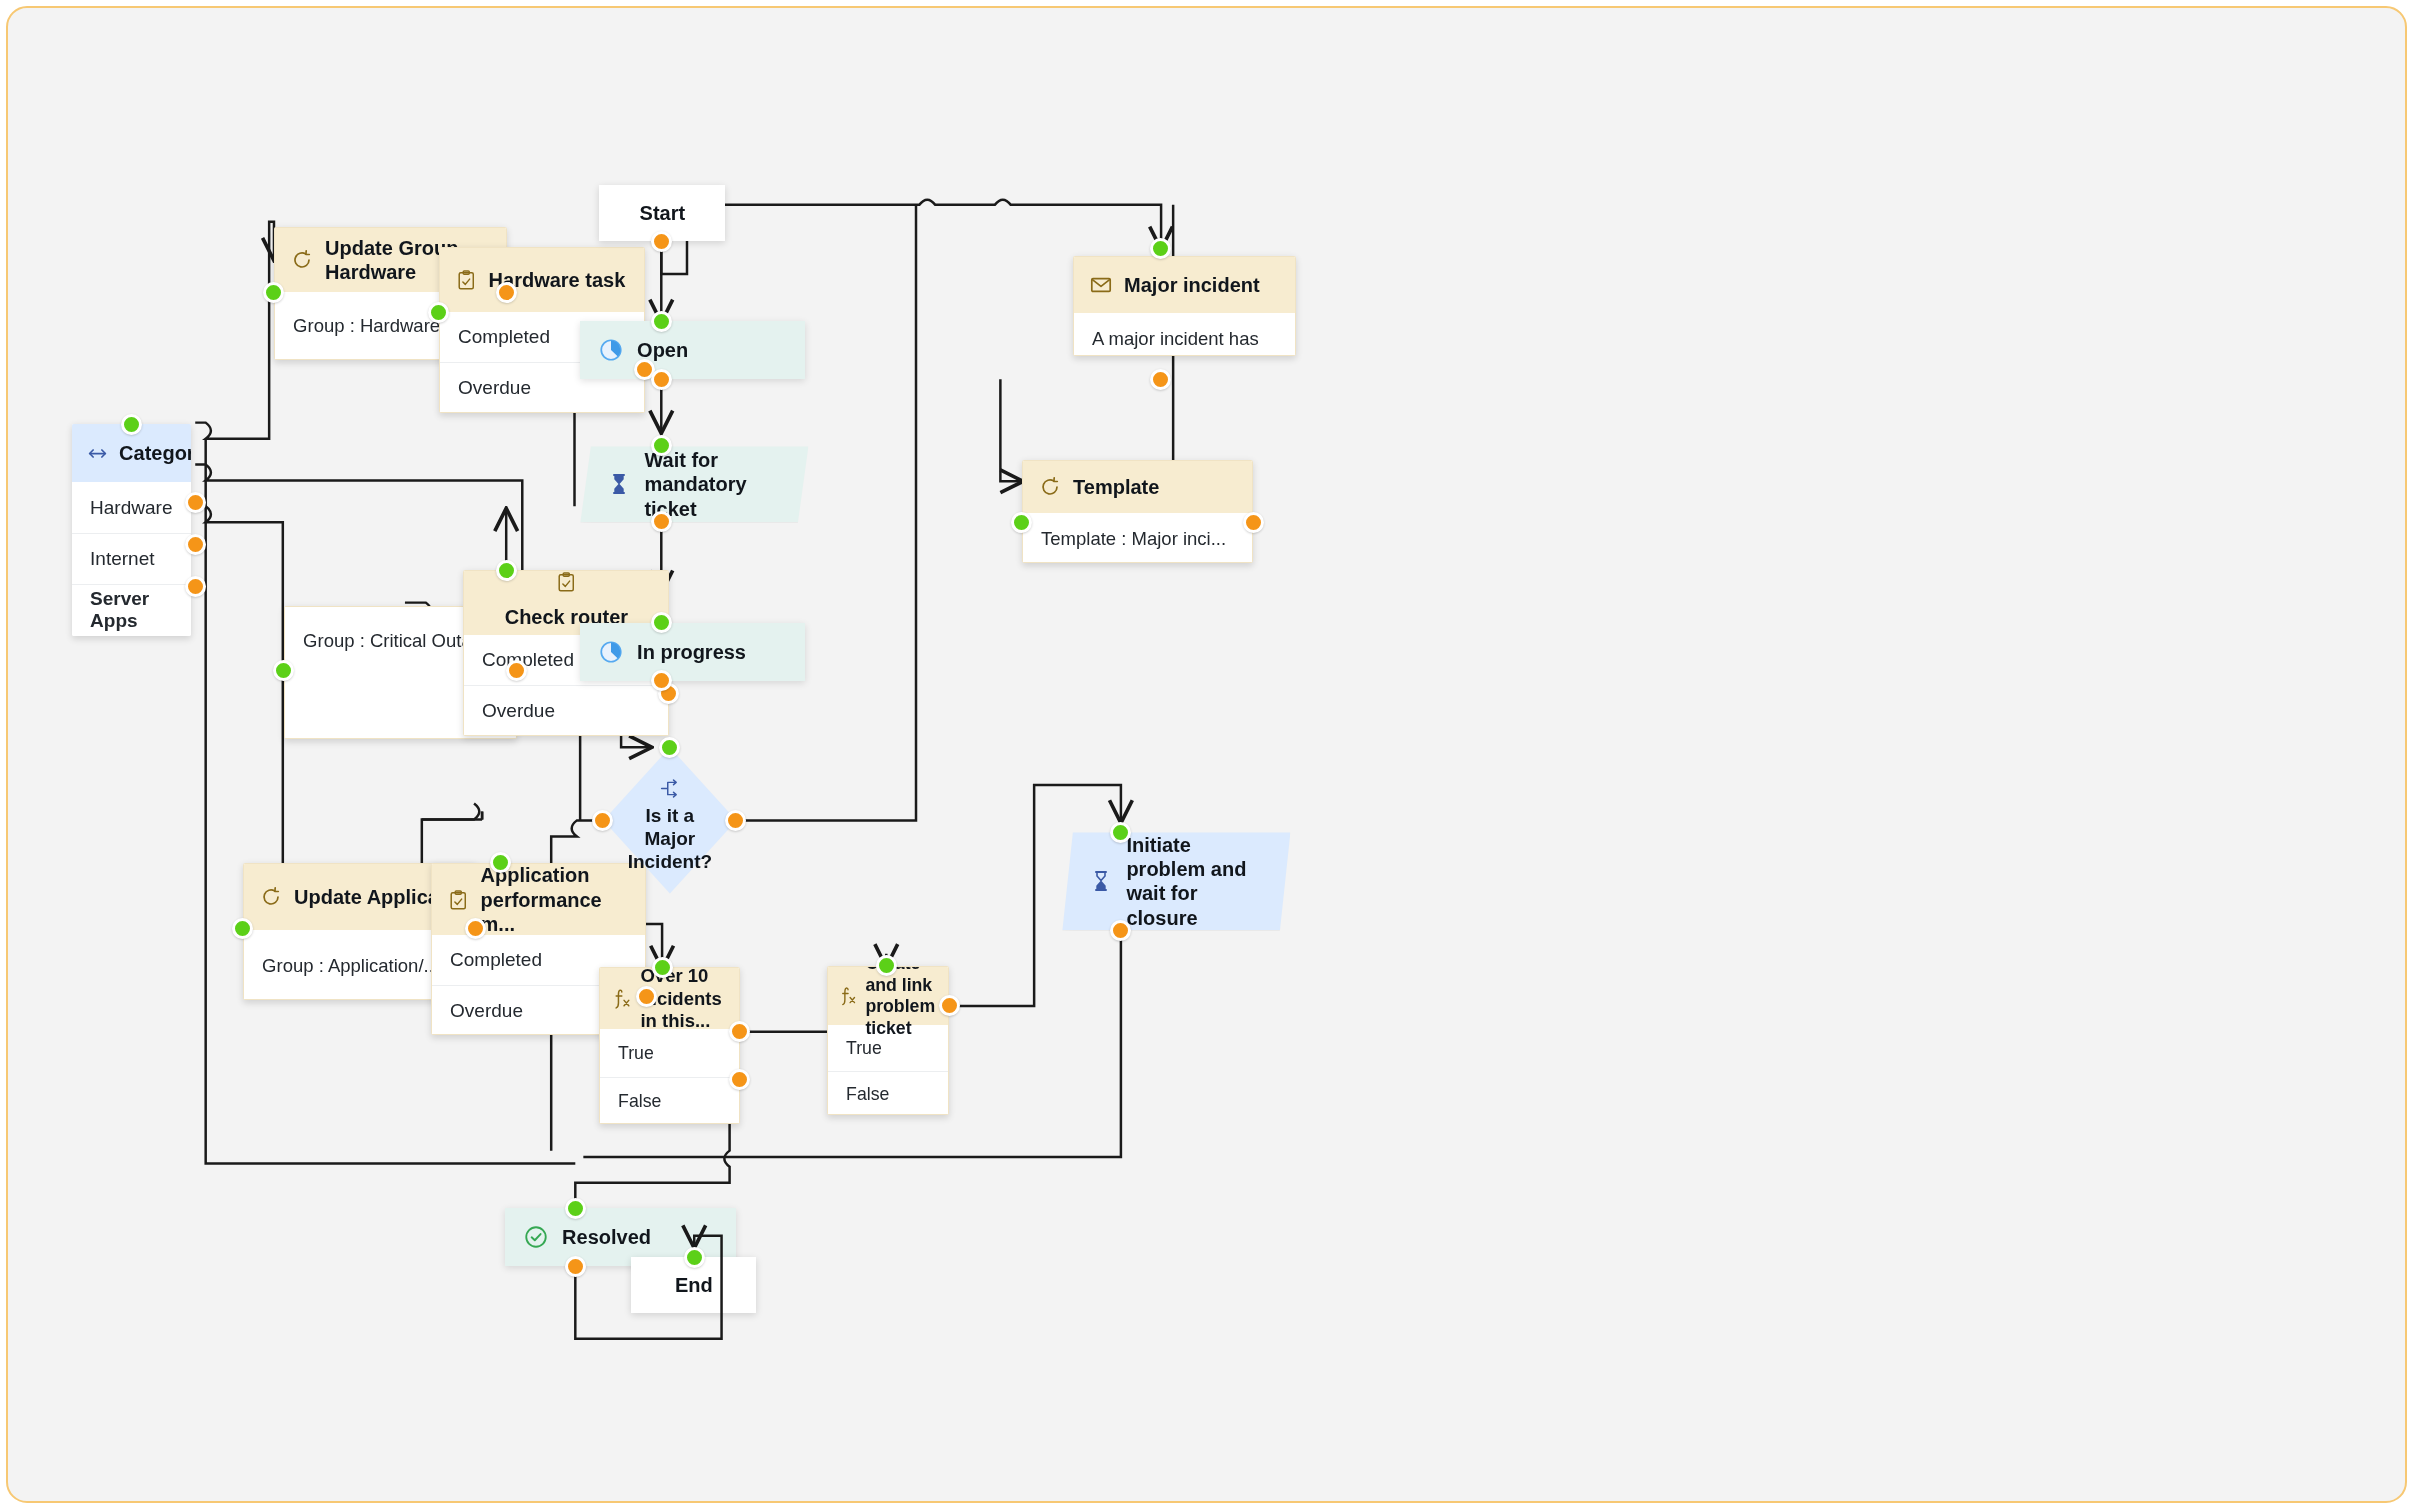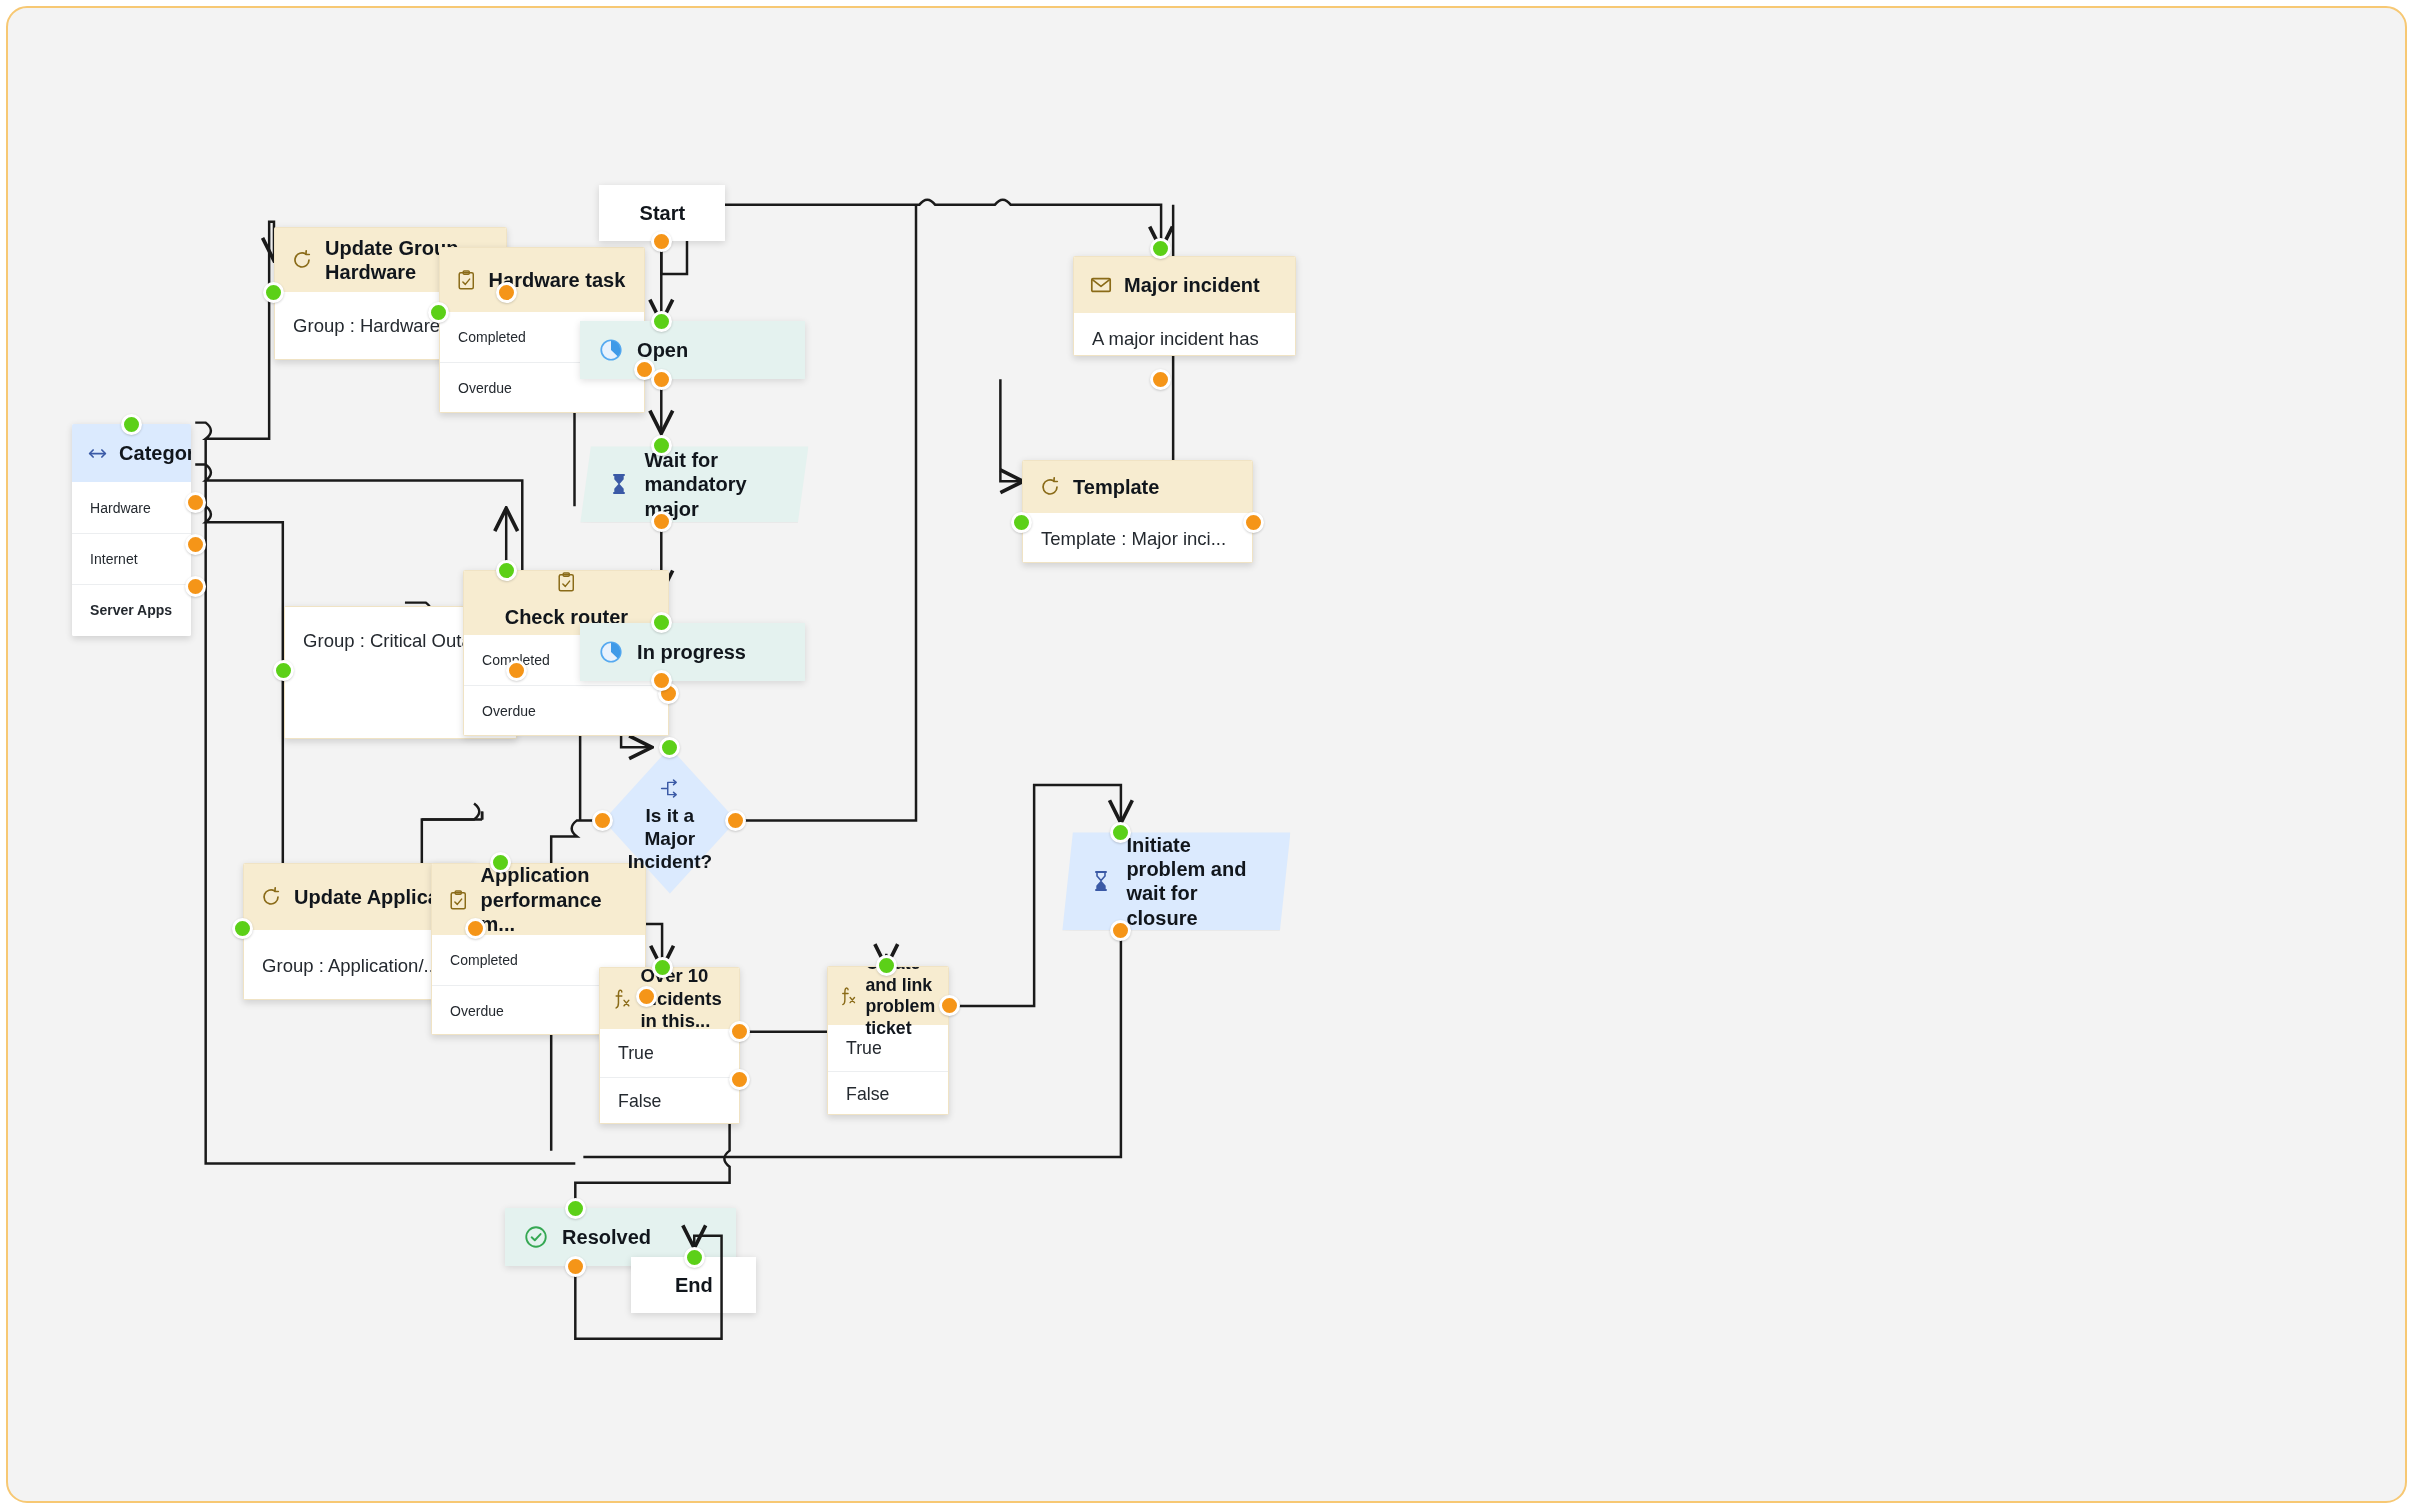--- a/index.html
+++ b/index.html
@@ -62,21 +62,21 @@
     align-items: center;
     font-size: 18.5px;
     color: #24292f;
     box-sizing: border-box;
     background: #fff;
   }
   .card-row {
     padding: 0 17.7px;
     display: flex;
     align-items: center;
-    font-size: 14px;
+    font-size: 19px;
     color: #24292f;
     box-sizing: border-box;
     background: #fff;
     border-top: 0.8px solid #eceef0;
   }
   .card-row.first { border-top: none; }
 
   
   .status-node {
     position: absolute;
@@ -377,21 +377,21 @@
     </div>
     <div class="port in" style="left:643px; top:303px;"></div>
     <div class="port out" style="left:643px; top:361px;"></div>
 
     <div class="para mint" style="left:572px; top:438px; width:228px; height:76px;">
       <svg class="icon" width="24" height="24" viewBox="0 0 24 24">
         <path d="M7 3 H17 M7 21 H17" stroke="#3b5aa6" stroke-width="2" stroke-linecap="round"></path>
         <path d="M8 3 V7 L12 11.5 L16 7 V3 Z" fill="#3b5aa6" stroke="#3b5aa6" stroke-width="1.4" stroke-linejoin="round"></path>
         <path d="M8 21 V17 L12 12.5 L16 17 V21 Z" fill="#3b5aa6" stroke="#3b5aa6" stroke-width="1.4" stroke-linejoin="round"></path>
       </svg>
-      <span>Wait for mandatory major</span>
+      <span>Wait for mandatory ticket</span>
     </div>
     <div class="port in" style="left:643px; top:427px;"></div>
     <div class="port out" style="left:643px; top:503px;"></div>
 
     <div class="status-node" style="left:572px; top:615px; width:225px; height:58px;">
       <svg class="icon" width="26" height="26" viewBox="0 0 24 24">
         <circle cx="12" cy="12" r="9" fill="#e8f2fd" stroke="#55a9f0" stroke-width="1.6"></circle>
         <path d="M12 12 L12 3.2 A8.8 8.8 0 0 1 18.3 17.9 Z" fill="#3f9ae8"></path>
       </svg>
       <span>In progress</span>

